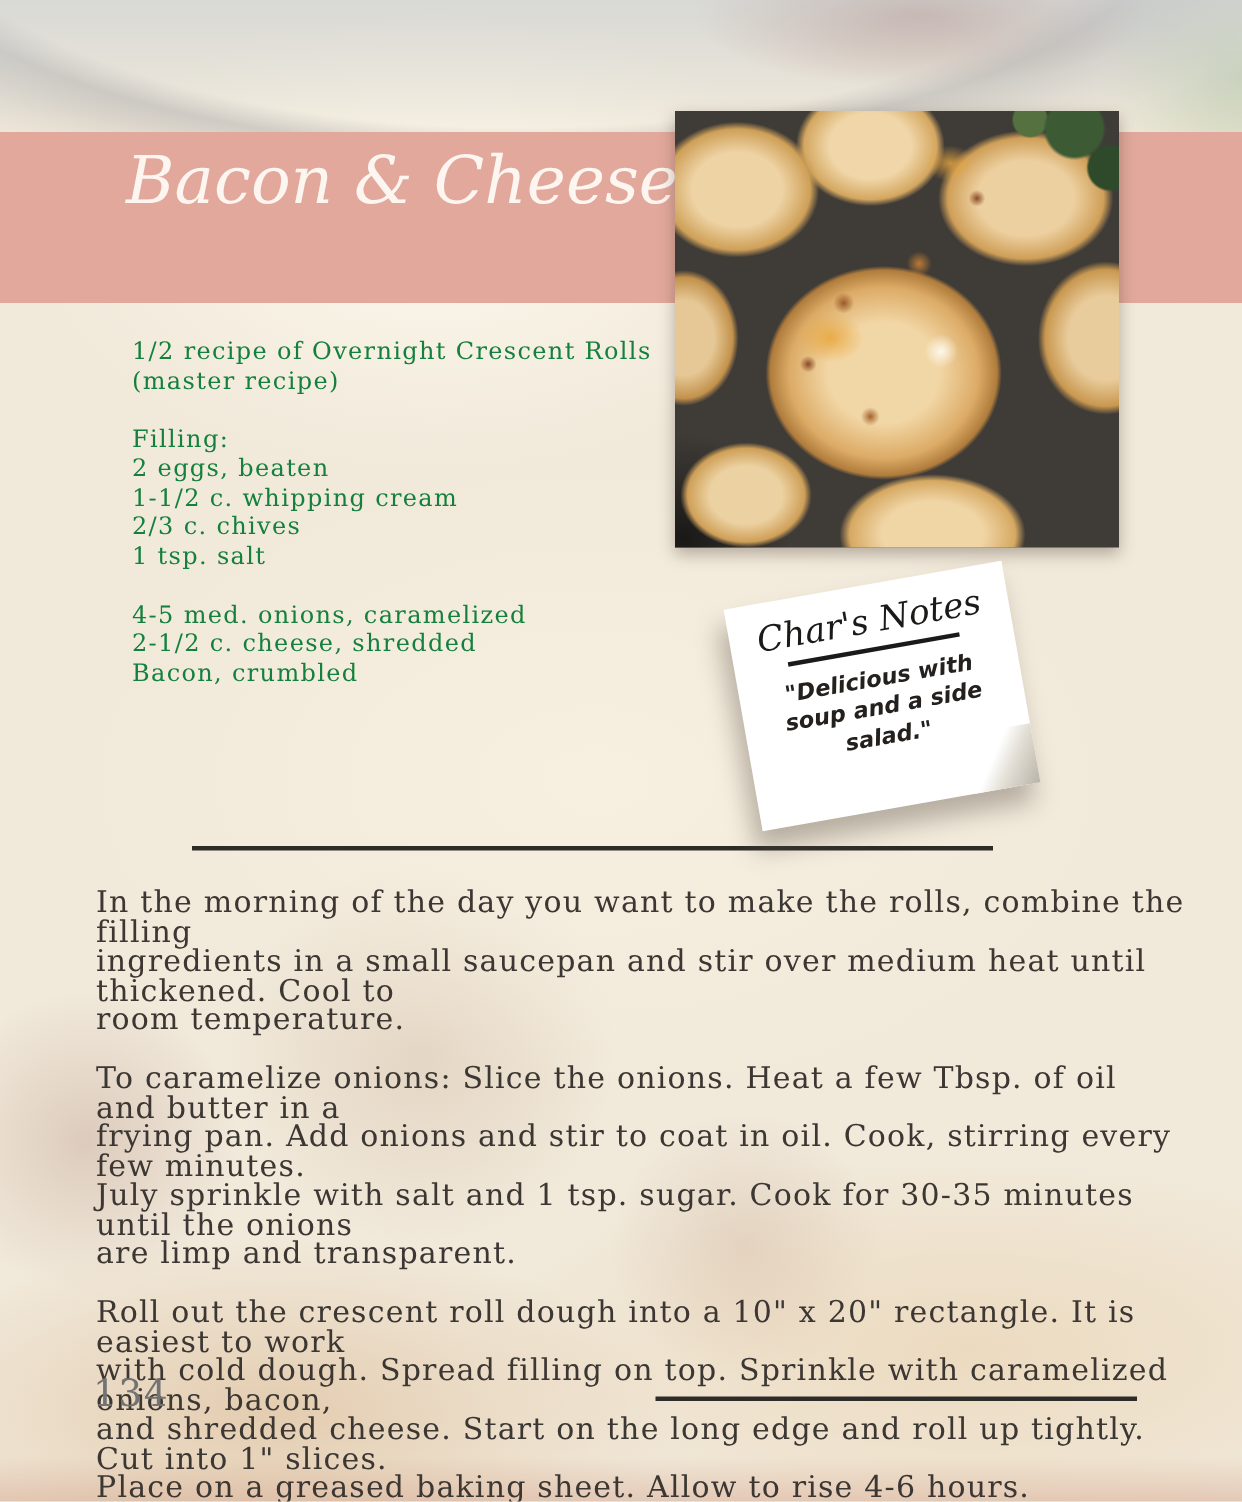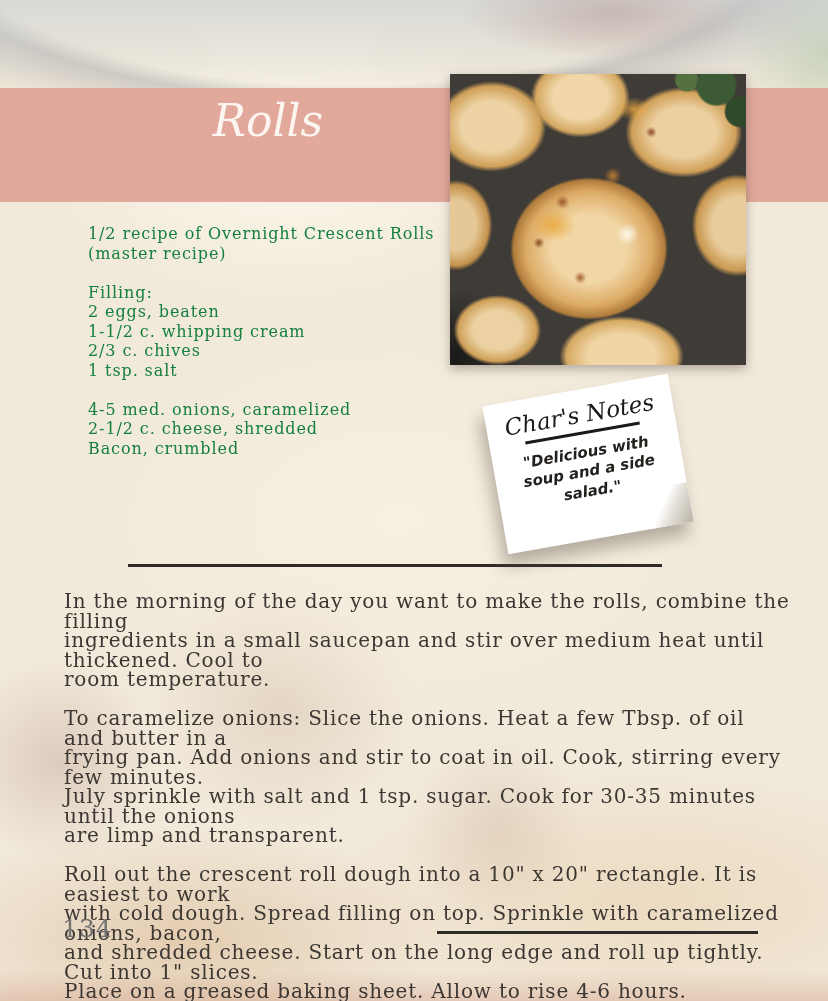--- a/index.html
+++ b/index.html
@@ -97,21 +97,21 @@
   .footer-rule{position:absolute;left:437px;top:931px;width:321px;height:2.5px;background:#2e2c29;z-index:2;}
 </style>
 </head>
 <body>
 
 <div class="bg"></div>
 
 <div class="banner" style="background:#e2a89b;"></div>
 
 <div class="title">
-  <div>Rolls</div>
+  <div>Bacon &amp; Cheese</div>
 </div>
 
 <div class="photo" title="bacon and cheese rolls in a cast iron skillet"></div>
 
 <div class="ingredients">1/2 recipe of Overnight Crescent Rolls
 (master recipe)
 
 Filling:
 2 eggs, beaten
 1-1/2 c. whipping cream

